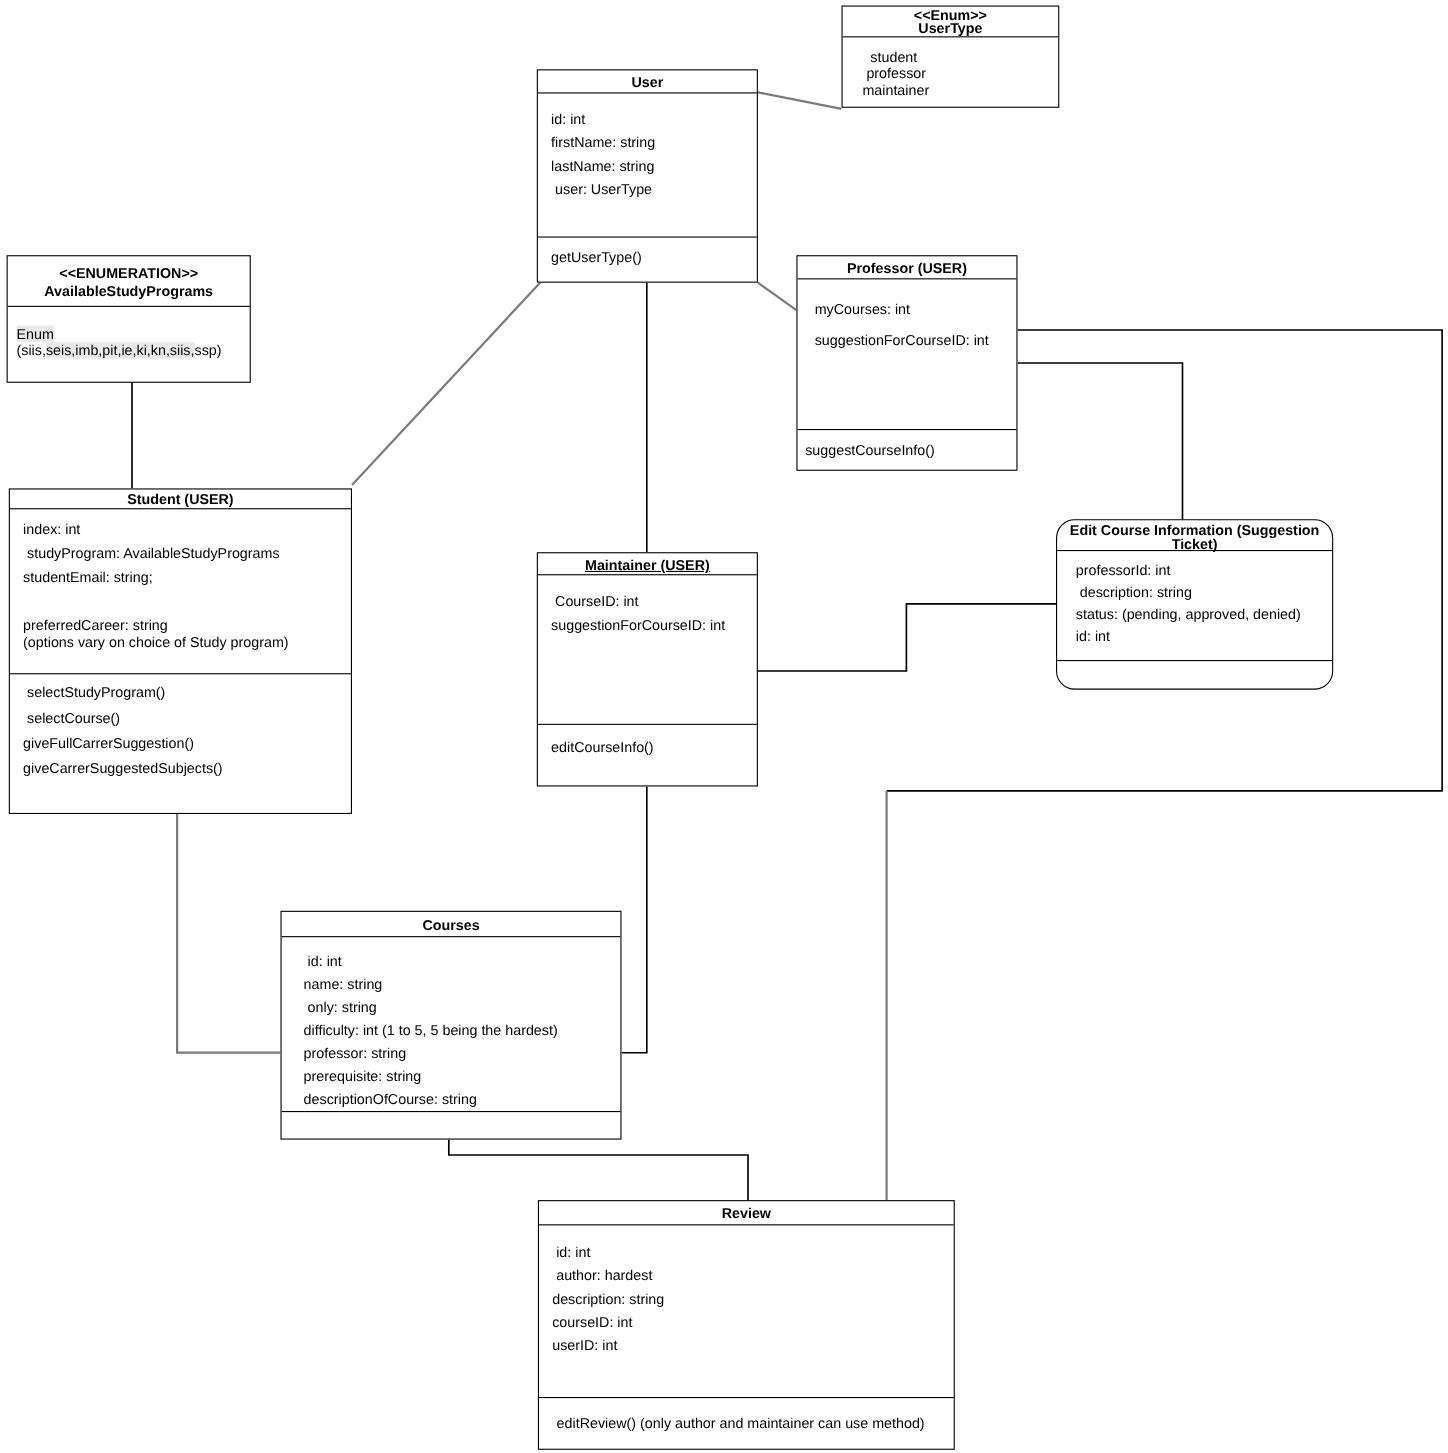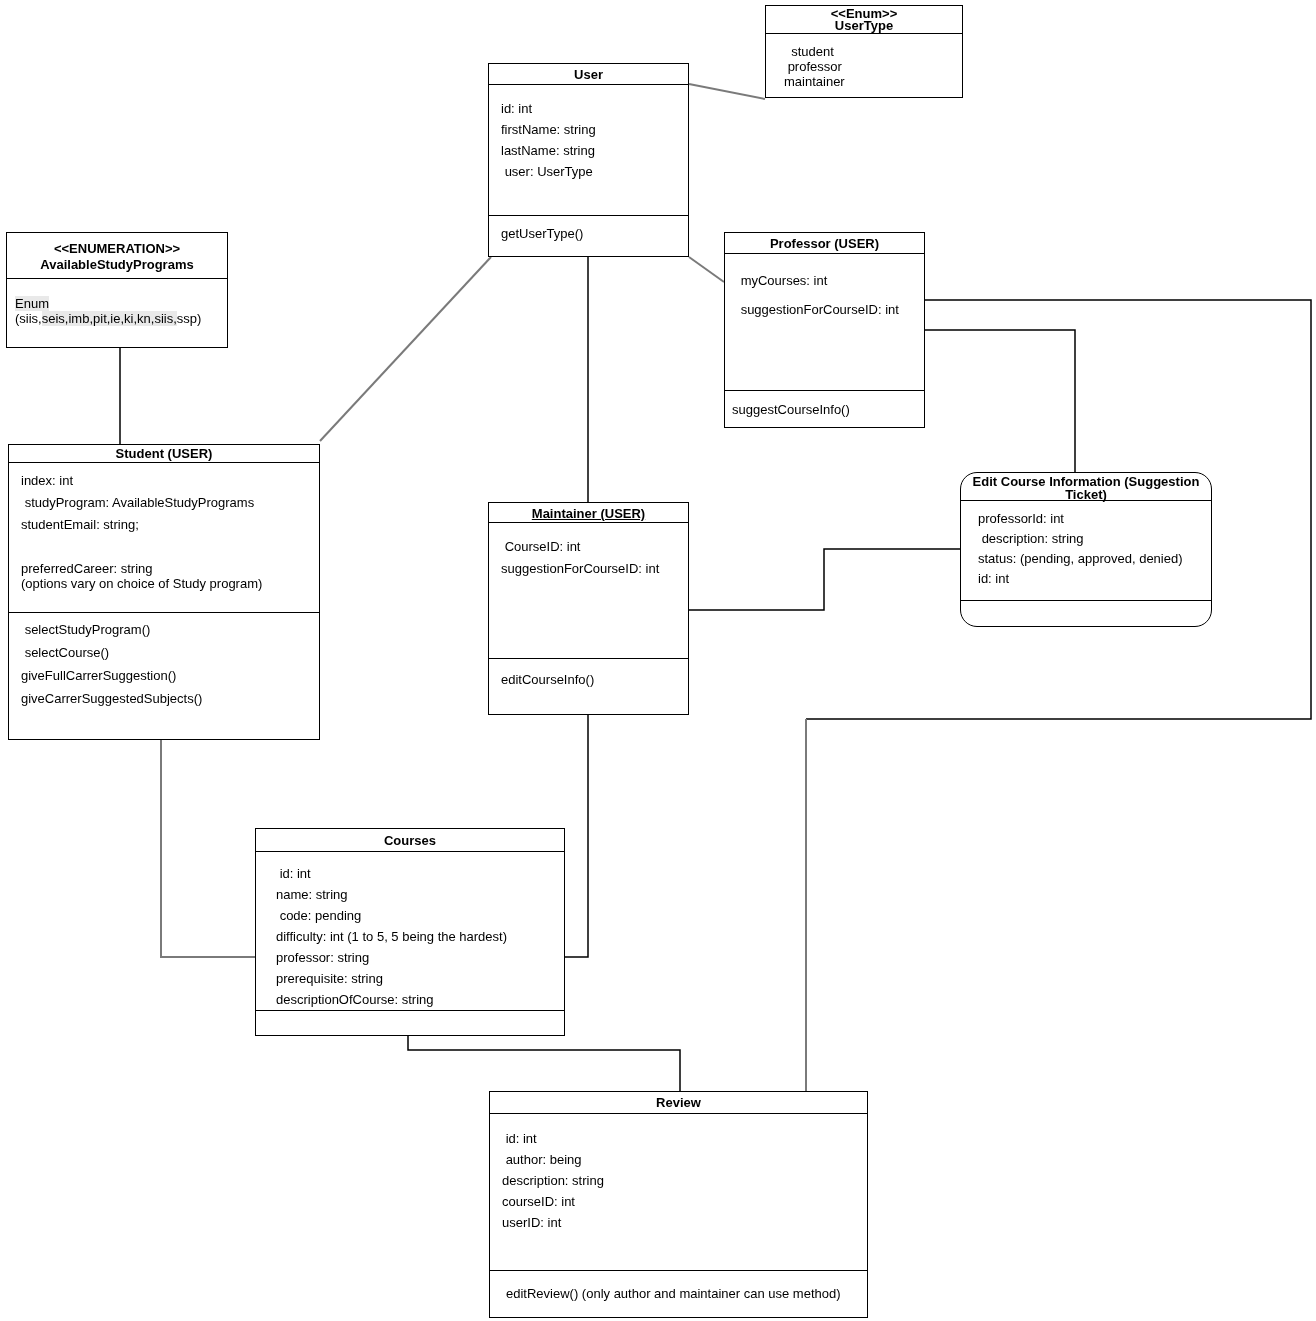--- a/index.html
+++ b/index.html
@@ -178,34 +178,34 @@
         <div class="line">id: int</div>
       </div>
     <div class="uml-methods"></div>
   </div>
 
   <div class="uml-box b-courses" style="left:255px;top:800px;width:310px;height:208px;margin-top:28px;">
     <div class="uml-title" style="height:23px;padding-top:4px;">Courses</div>
     <div class="uml-attrs" style="height:159px;">
         <div class="line"> id: int</div>
         <div class="line">name: string</div>
-        <div class="line"> code: pending</div>
+        <div class="line"> only: string</div>
         <div class="line">difficulty: int (1 to 5, 5 being the hardest)</div>
         <div class="line">professor: string</div>
         <div class="line">prerequisite: string</div>
         <div class="line">descriptionOfCourse: string</div>
       </div>
     <div class="uml-methods"></div>
   </div>
 
   <div class="uml-box b-review" style="left:489px;top:1091px;width:379px;height:227px;">
     <div class="uml-title" style="height:22px;">Review</div>
     <div class="uml-attrs" style="height:157px;">
         <div class="line"> id: int</div>
-        <div class="line"> author: being</div>
+        <div class="line"> author: hardest</div>
         <div class="line">description: string</div>
         <div class="line">courseID: int</div>
         <div class="line">userID: int</div>
       </div>
     <div class="uml-methods">
         <div class="line">editReview() (only author and maintainer can use method)</div>
       </div>
   </div>
 
 </div>

